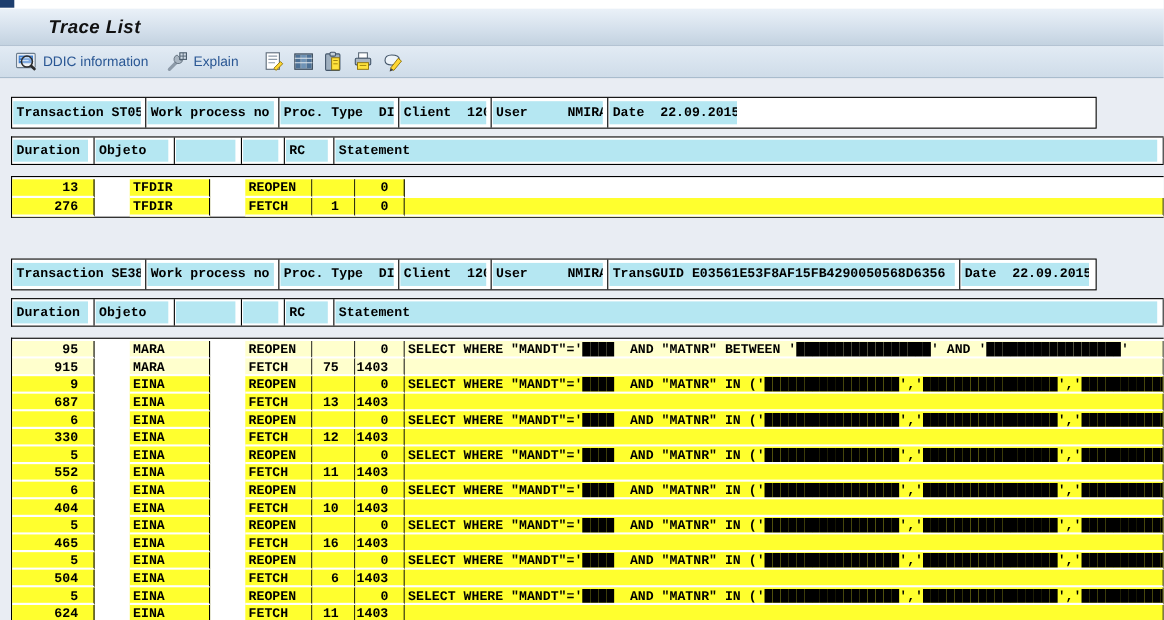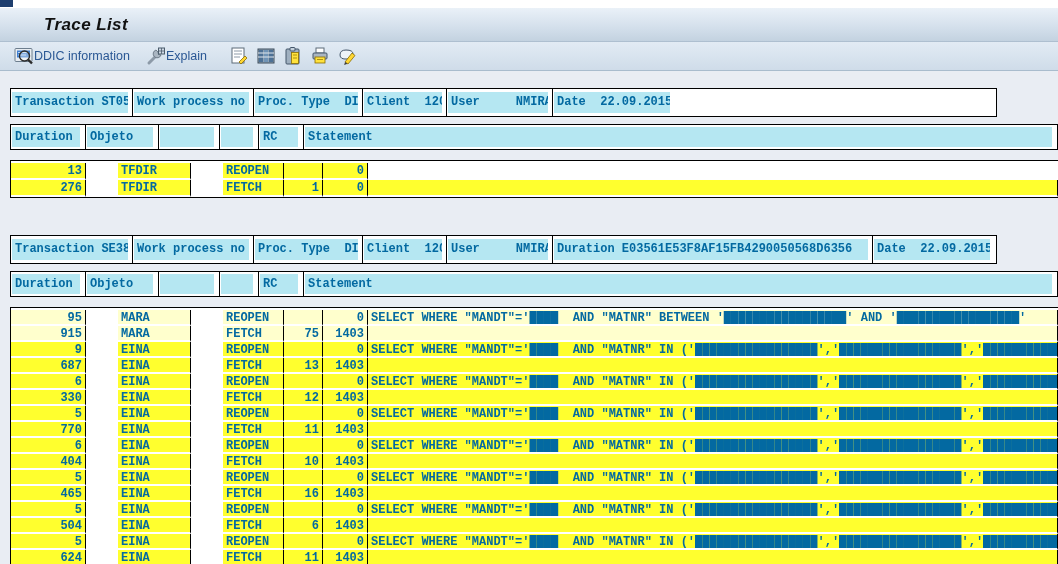--- a/index.html
+++ b/index.html
@@ -20,26 +20,26 @@
   .titlebar .title{
     margin-left:44px;font-size:17px;font-weight:bold;font-style:italic;color:#111;
     letter-spacing:.4px;
   }
   .toolbar{
     position:absolute;left:0;top:42px;width:1058px;height:28px;
     background:linear-gradient(#e2ebf4,#cfdce9);
     border-bottom:1px solid #a9bccd;
     display:flex;align-items:center;
   }
-  .tb-btn{display:flex;align-items:center;cursor:default;}
+  .tb-btn{display:flex;align-items:center;gap:5px;cursor:default;}
   .tb-label{font-size:12.5px;color:#2a5794;}
   .tb-icon{width:20px;height:20px;display:block;}
   .sp14{width:14px}.sp16{width:16px}.sp22{width:22px}.sp7{width:7px}
   
-  .section{position:absolute;left:10px;width:1048px;font-family:"Liberation Mono","DejaVu Sans Mono",monospace;font-weight:bold;font-size:12px;color:#0369a1;}
+  .section{position:absolute;left:10px;width:1048px;font-family:"Liberation Mono","DejaVu Sans Mono",monospace;font-weight:bold;font-size:12px;color:#000000;}
   .sec1{top:88px;}
   .sec2{top:235px;}
   .info-row{
     display:flex;background:#fff;border:1px solid #000;height:29px;box-sizing:border-box;
     width:987px;margin-bottom:7px;
   }
   .icell{box-sizing:border-box;border-right:1px solid #000;height:100%;overflow:hidden;display:flex;align-items:stretch;}
   .icell:last-child{border-right:none;}
   .i0{width:122px}.i1{width:121px}.i2{width:109px}.i3{width:84px}.i4{width:106px}.i5{width:320px}.i6{width:121px}
   .hl{
@@ -59,21 +59,21 @@
   }
   .trow{display:flex;}
   .trow .c{
     box-sizing:border-box;border-right:1px solid #000;border-bottom:2px solid #fff;
     overflow:hidden;white-space:pre;line-height:14px;padding-top:0.5px;
   }
   .sec1 .trow .c{height:17px;line-height:15px;}
   .sec2 .trow .c{height:16px;}
   .trow.bright .c{background:#ffff2e;}
   .trow.pale .c{background:#ffffcd;}
-  .num{text-align:right;padding-right:3px;}
+  .num{text-align:right;padding-right:14px;}
   .txt{text-align:left;padding-left:3px;margin-left:32px;}
   .stmt{text-align:left;padding-left:3px;}
 </style>
 </head>
 <body>
 
 <div class="top-strip">
   <div class="corner-rect"></div>
 </div>
 
@@ -228,21 +228,21 @@
     <div class="icell i2">
         <span class="hl">Proc. Type  DIA</span>
       </div>
     <div class="icell i3">
         <span class="hl">Client  120</span>
       </div>
     <div class="icell i4">
         <span class="hl">User     NMIRANDA</span>
       </div>
     <div class="icell i5">
-        <span class="hl">Duration E03561E53F8AF15FB4290050568D6356</span>
+        <span class="hl">TransGUID E03561E53F8AF15FB4290050568D6356</span>
       </div>
     <div class="icell i6">
         <span class="hl">Date  22.09.2015</span>
       </div>
   </div>
   <div class="header-row">
     <div class="hcell c-dur">
         <span class="hl">Duration</span>
       </div>
     <div class="hcell c-obj">
@@ -320,21 +320,21 @@
       <div class="trow bright">
         <div class="c num c-dur">5</div>
         <div class="c txt c-obj">EINA</div>
         <div class="c txt c-op">REOPEN</div>
         <div class="c num c-cnt"></div>
         <div class="c num c-rc">0</div>
         <div class="c stmt c-stmt">SELECT WHERE "MANDT"='████  AND "MATNR" IN ('█████████████████','█████████████████','█████████████████','██████</div>
       </div>
 
       <div class="trow bright">
-        <div class="c num c-dur">770</div>
+        <div class="c num c-dur">552</div>
         <div class="c txt c-obj">EINA</div>
         <div class="c txt c-op">FETCH</div>
         <div class="c num c-cnt">11</div>
         <div class="c num c-rc">1403</div>
         <div class="c stmt c-stmt"></div>
       </div>
 
       <div class="trow bright">
         <div class="c num c-dur">6</div>
         <div class="c txt c-obj">EINA</div>

